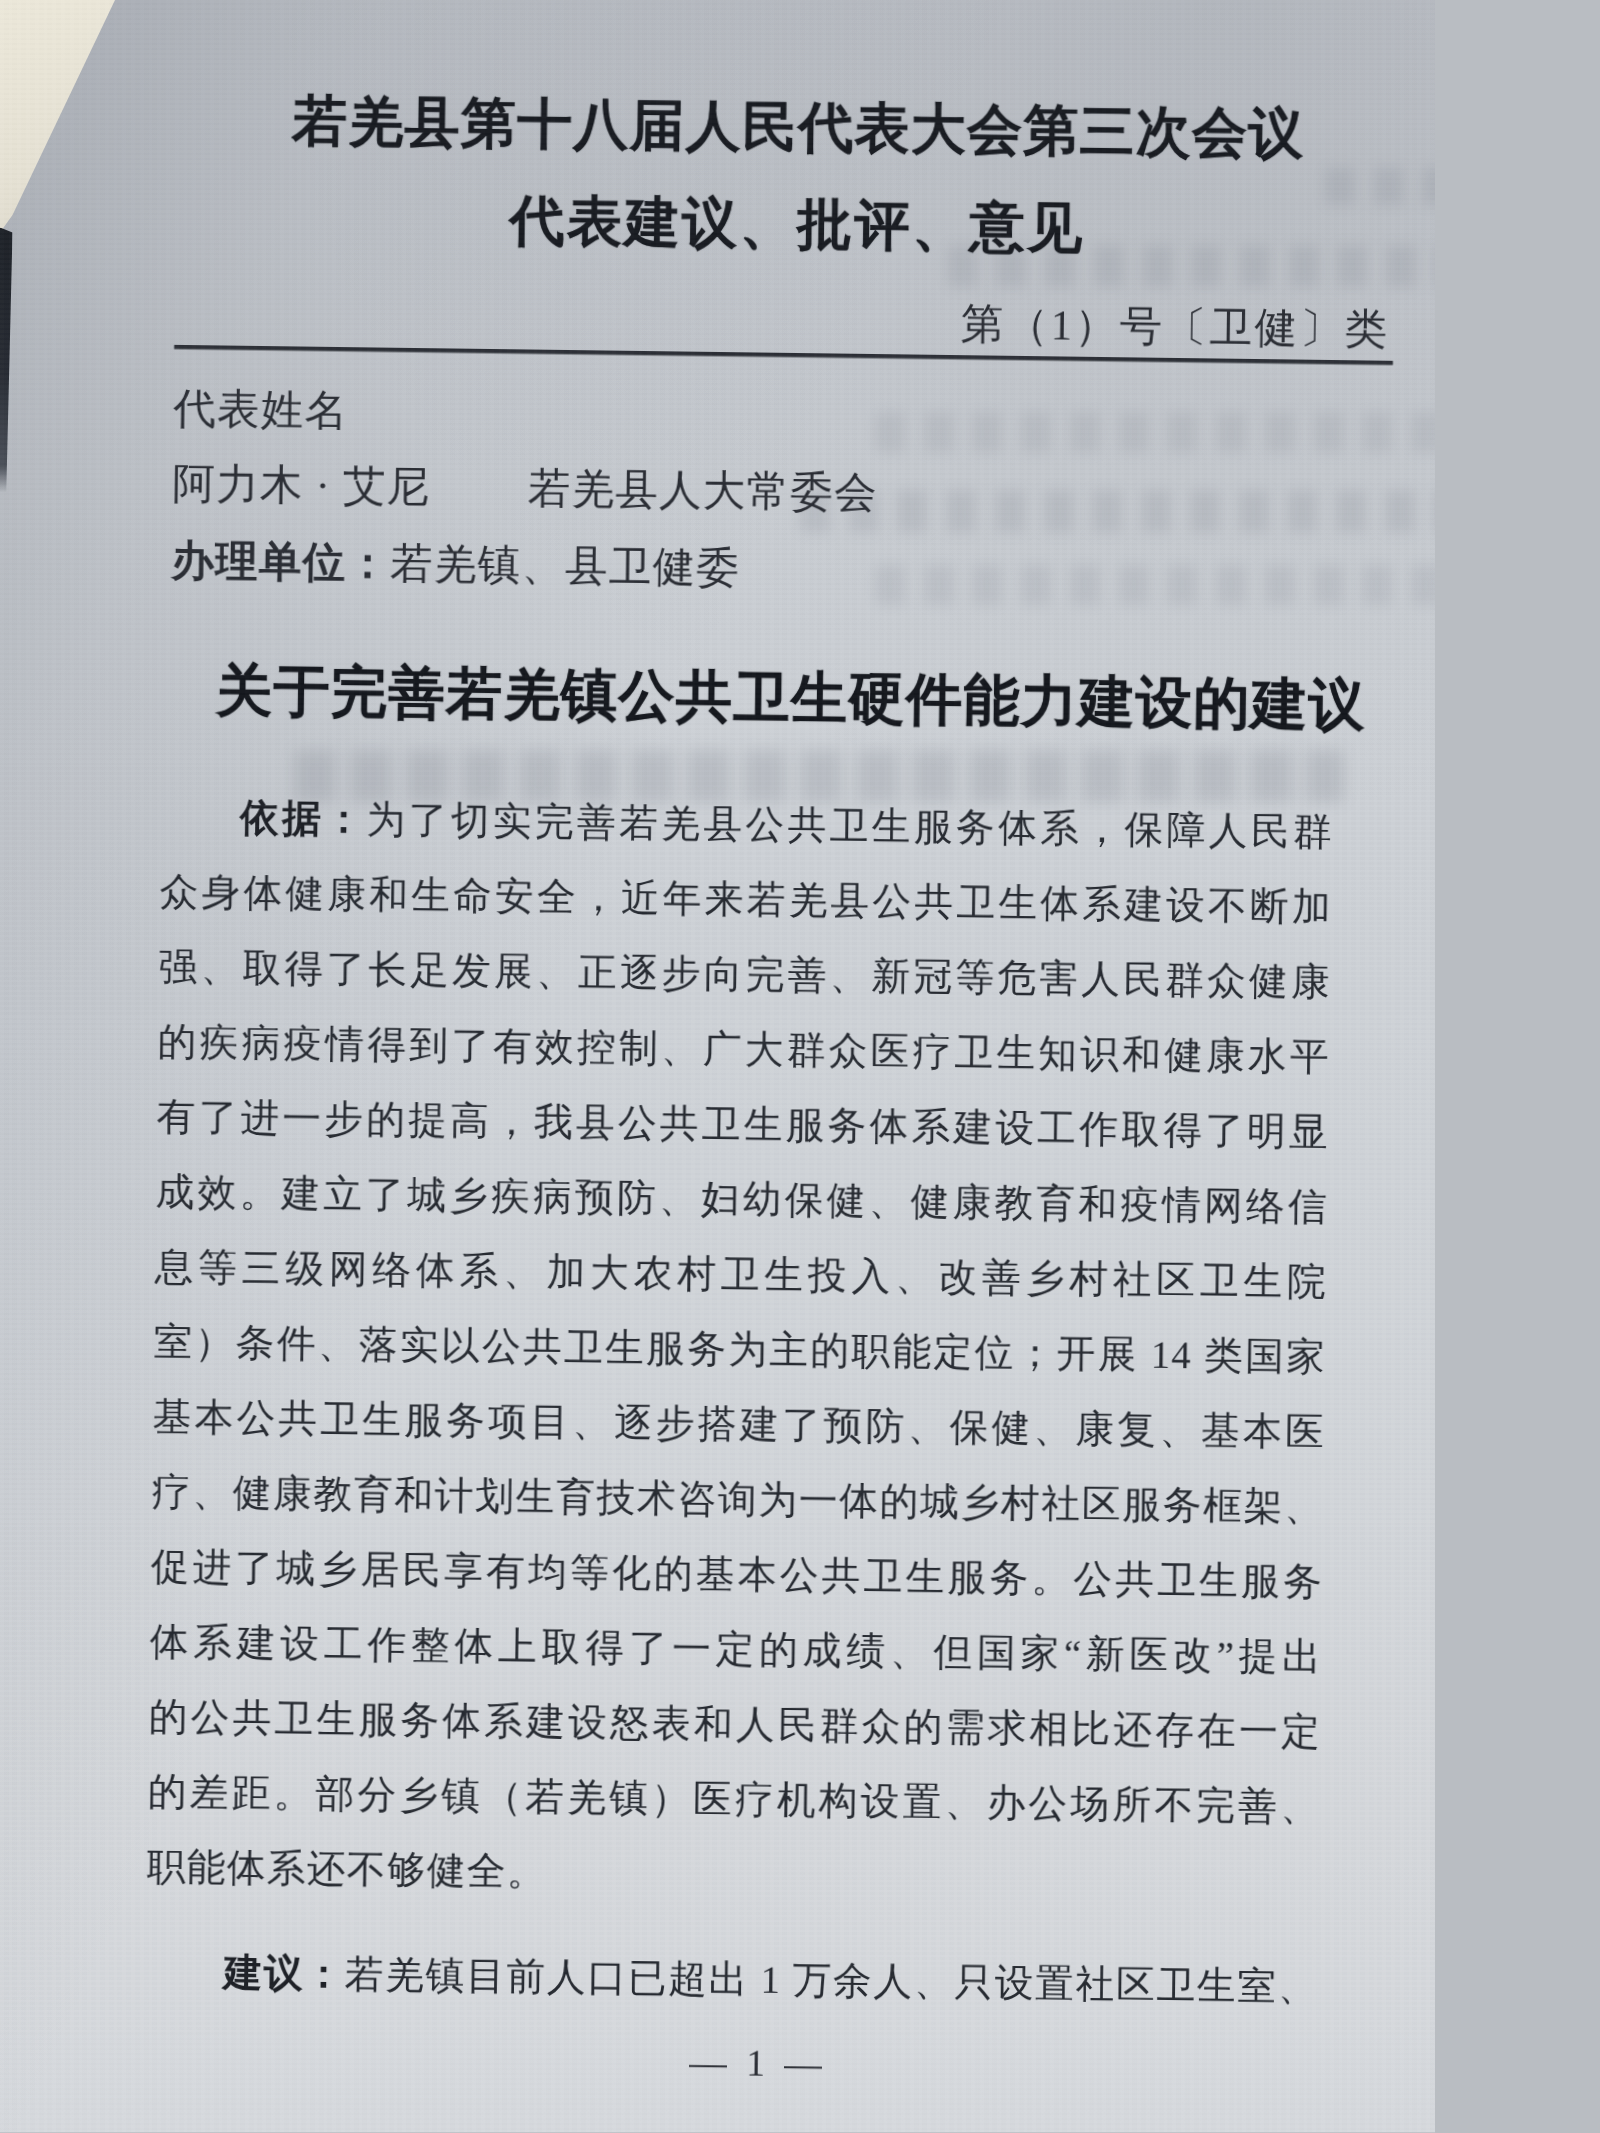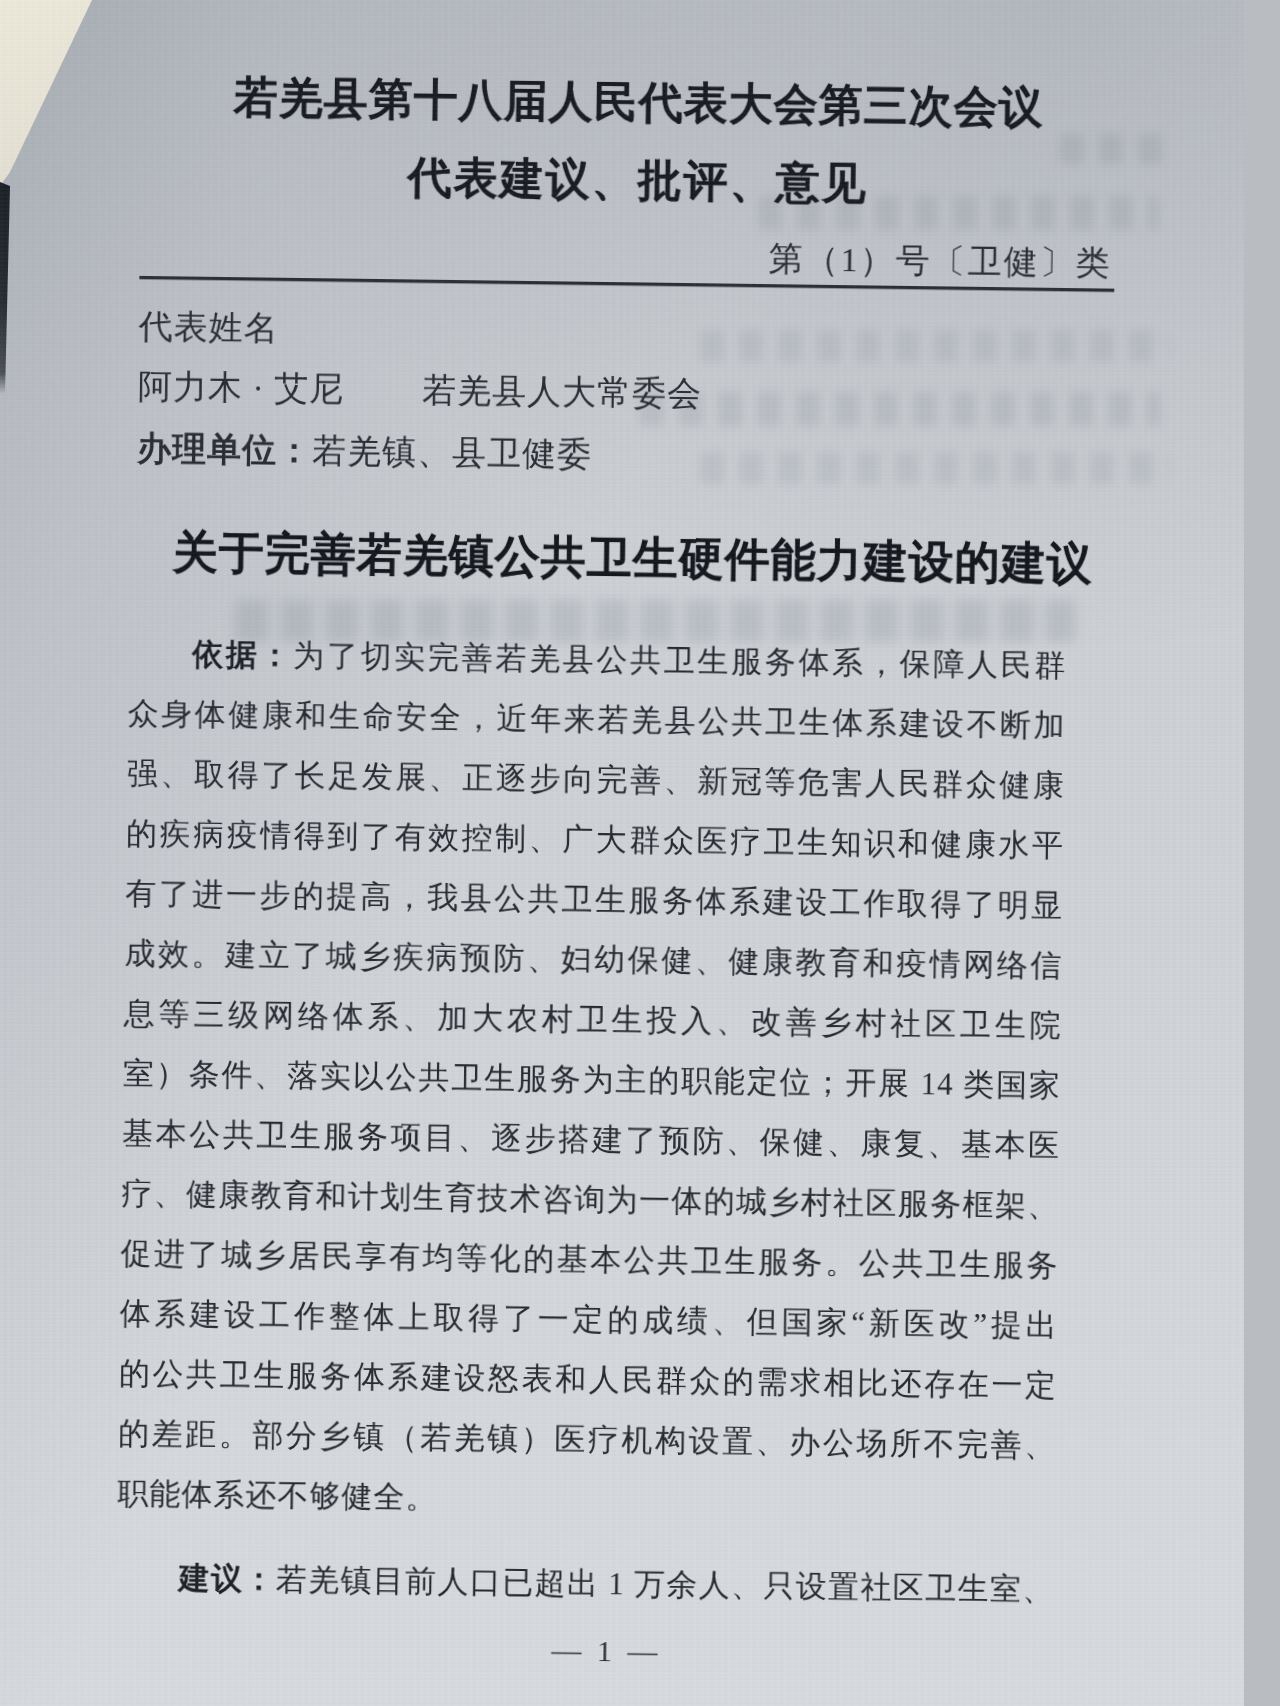--- a/index.html
+++ b/index.html
@@ -1,20 +1,20 @@
 <!DOCTYPE html>
 <html><head>
 <meta charset="utf-8">
 <style>
   html,body{margin:0;padding:0;}
   body{width:1280px;height:1706px;overflow:hidden;background:#b9bdc2;}
 
   
   .photo{
-    position:relative;width:1244px;height:1706px;overflow:hidden;
+    position:relative;width:1148px;height:1706px;overflow:hidden;
     background:
       linear-gradient(115deg, rgba(104,109,120,.30) 0%, rgba(104,109,120,.14) 16%, rgba(0,0,0,0) 42%),
       radial-gradient(120% 70% at 85% 0%, rgba(96,101,112,.16) 0%, rgba(0,0,0,0) 55%),
       linear-gradient(180deg,#c2c6cc 0%,#cbcfd4 22%,#cfd3d8 55%,#d5d8dc 85%,#d7dade 100%);
     font-family:"Liberation Serif", serif;
     color:#23262d;
   }
   .grain{
     position:absolute;inset:0;pointer-events:none;opacity:.6;
     background:

